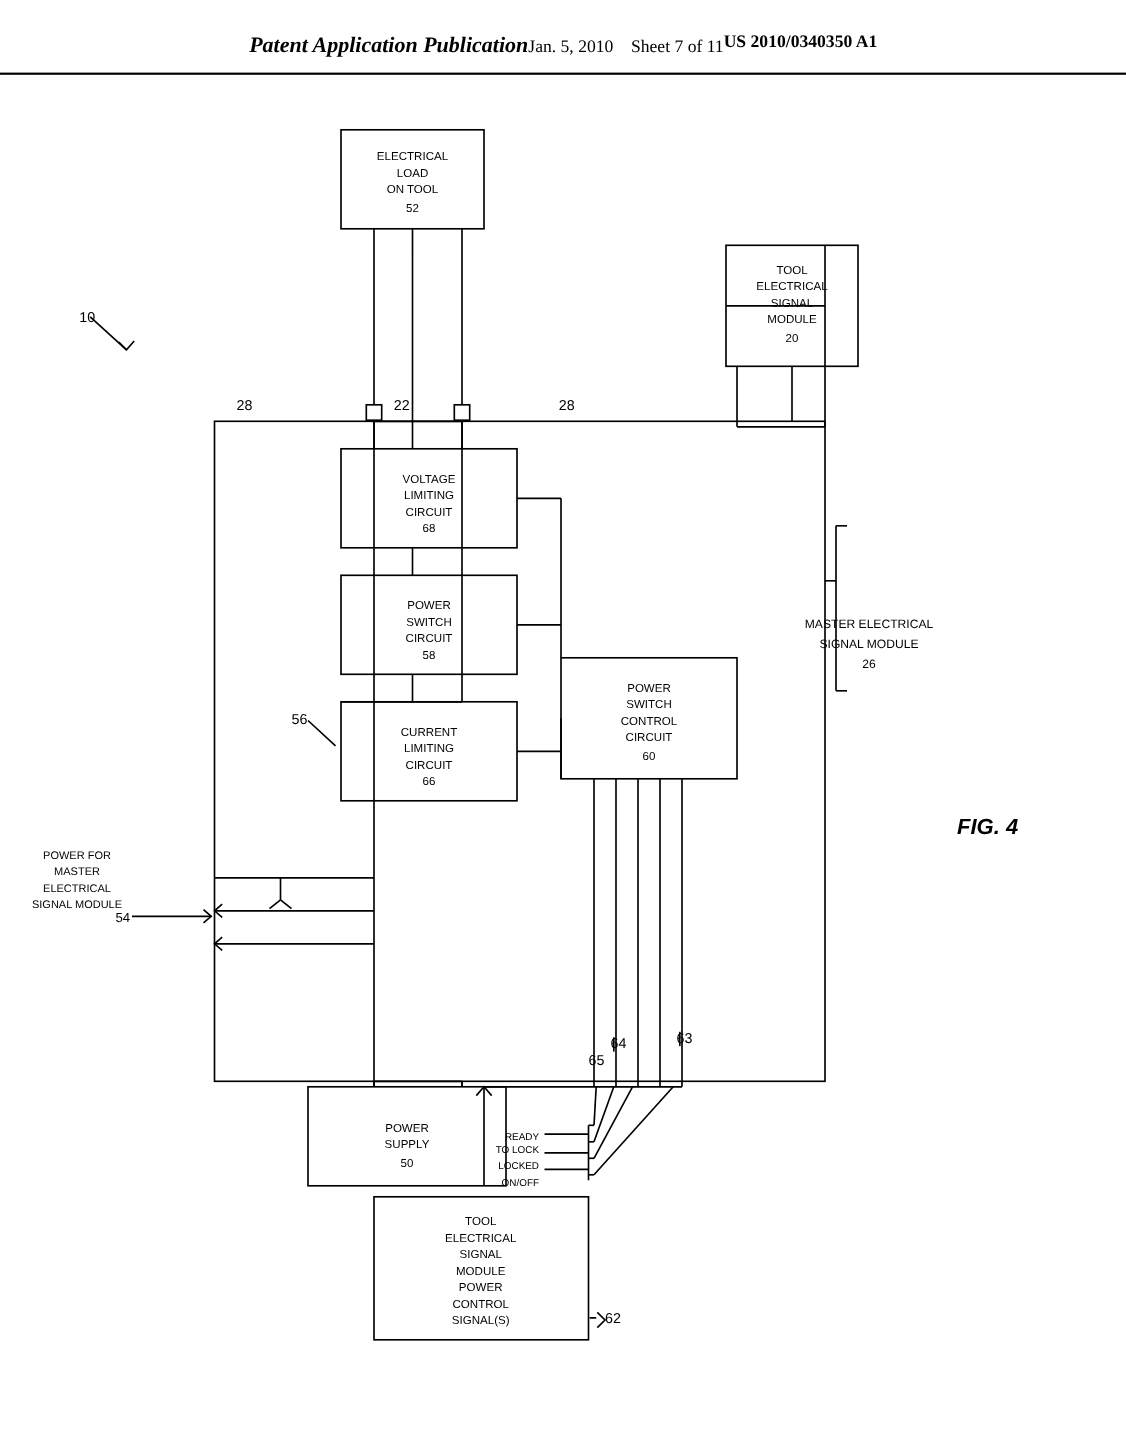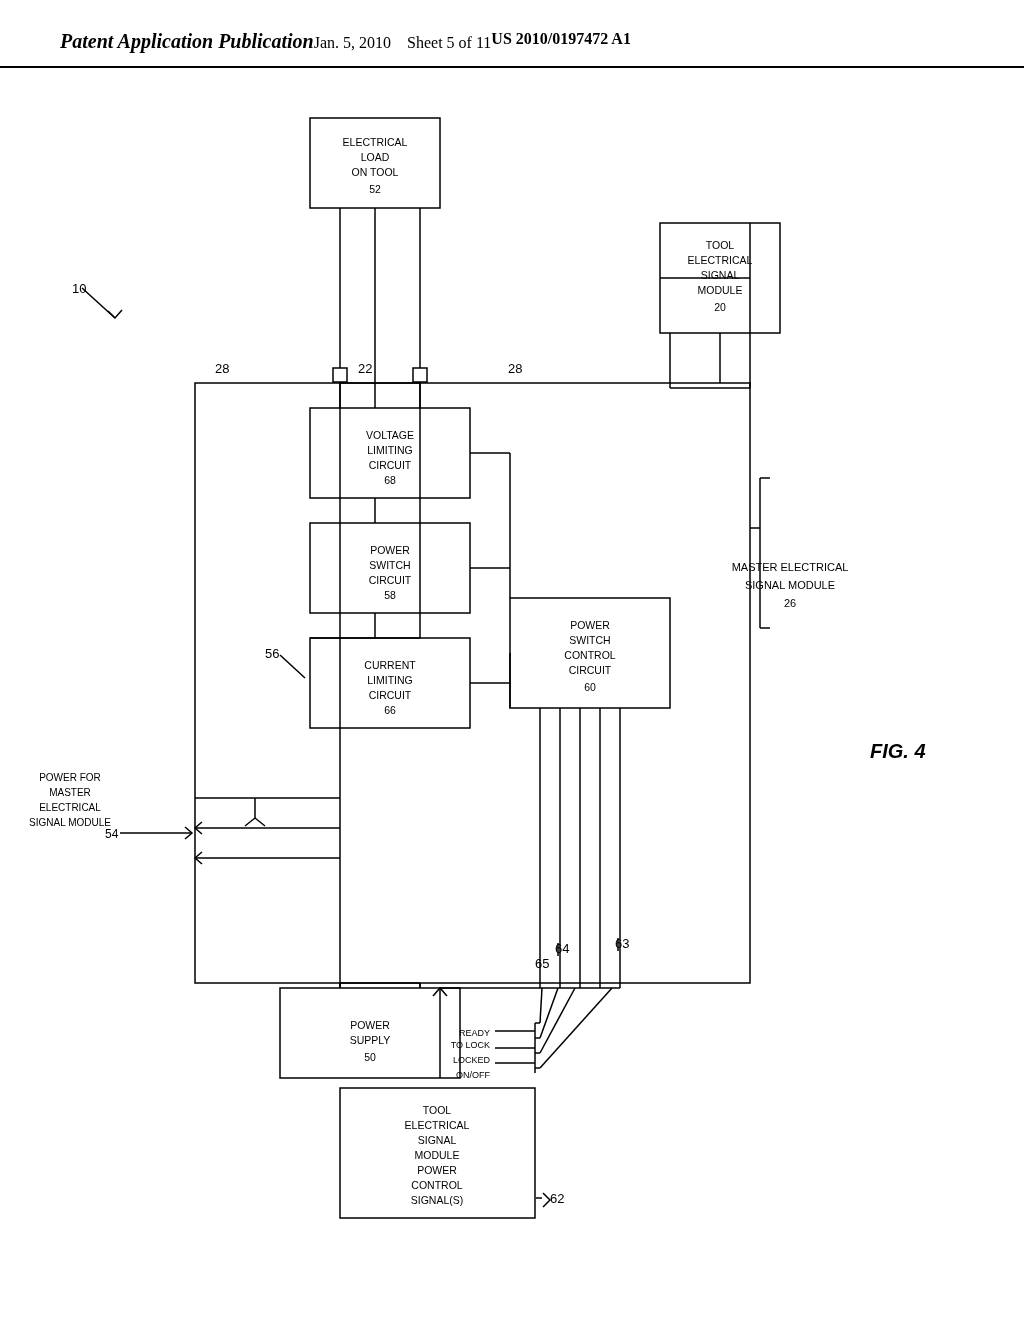--- a/index.html
+++ b/index.html
@@ -8,21 +8,21 @@
       height: 1320px;
       background: #fff;
       font-family: 'Times New Roman', Times, serif;
       overflow: hidden;
       position: relative;
     }
 
     
     .header {
       display: flex;
-      justify-content: flex-start;
+      justify-content: center;
       align-items: flex-start;
       padding: 30px 60px 10px 60px;
       border-bottom: 2px solid #000;
       margin-bottom: 10px;
     }
     .header-left {
       font-size: 20px;
       font-weight: bold;
       font-style: italic;
     }
@@ -53,23 +53,23 @@
 
     
   </style>
 </head>
 <body>
 
 <div class="header">
   <div class="header-left">Patent Application Publication</div>
   <div class="header-center">
     <span>Jan. 5, 2010</span>&nbsp;&nbsp;&nbsp;
-    <span>Sheet 5 of 11</span>
+    <span>Sheet 7 of 11</span>
   </div>
-  <div class="header-right">US 2010/0197472 A1</div>
+  <div class="header-right">US 2010/0340350 A1</div>
 </div>
 
 <div class="diagram-area">
   <svg class="diagram" viewBox="0 0 1024 1220" xmlns="http://www.w3.org/2000/svg">
 
     <defs>
       <style>
         text { font-family: Arial, sans-serif; font-size: 11px; }
         .block-text { text-anchor: middle; dominant-baseline: middle; font-size: 10.5px; }
         .label-text { font-size: 12px; }

